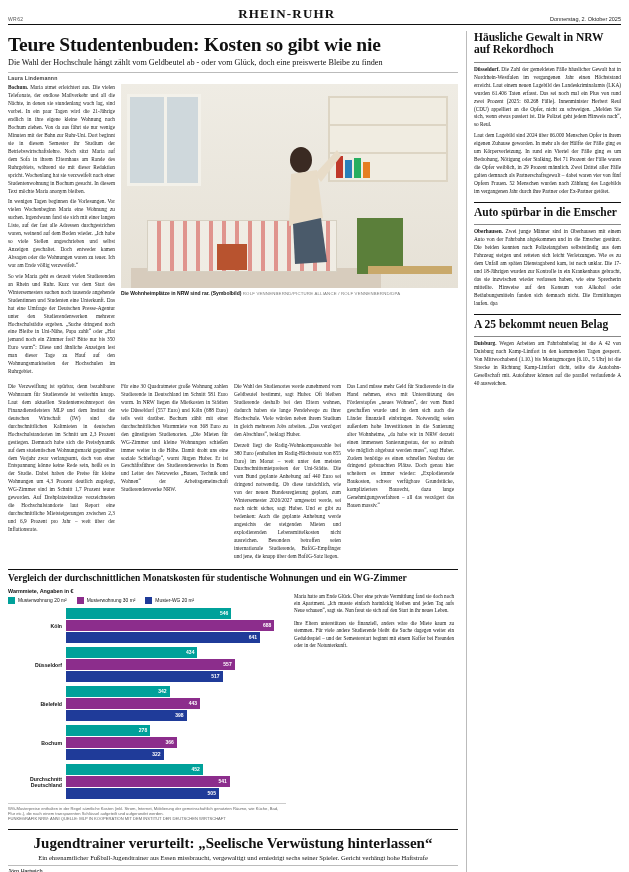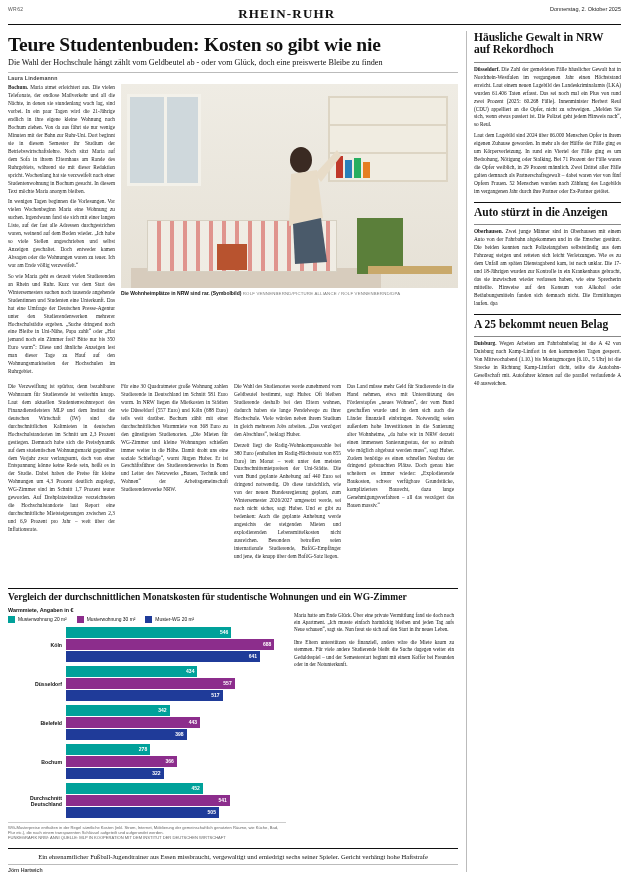--- a/index.html
+++ b/index.html
@@ -8,21 +8,21 @@
     width: 629px; height: 872px;
     background: #ffffff;
     font-family: "Liberation Serif", serif;
     color: #111;
     overflow: hidden;
   }
   .page { position: relative; width: 629px; height: 872px; padding: 0 8px; }
 
   
   .masthead {
-    display:flex; align-items:flex-start; justify-content:space-between;
+    display:flex; align-items:flex-end; justify-content:space-between;
     border-bottom: 1.5px solid #111;
     padding-bottom: 2px; margin-top: 6px;
   }
   .masthead .left { font-family:"Liberation Sans",sans-serif; font-size:5px; color:#555; letter-spacing:.4px; }
   .masthead .center { font-family:"Liberation Serif",serif; font-weight:bold; font-size:13px; letter-spacing:1.2px; }
   .masthead .right { font-family:"Liberation Sans",sans-serif; font-size:5.5px; color:#222; }
 
   
   .body-area { display:flex; gap:8px; margin-top:6px; }
   .main-col { width: 450px; }
@@ -61,21 +61,21 @@
   .cols-3 .c { width:107px; }
 
   p.body {
     font-family:"Liberation Serif",serif;
     font-size:5.3px; line-height:1.5; text-align:justify;
     margin:0 0 3px 0; color:#1a1a1a;
   }
   p.body b { font-weight:bold; }
 
   
-  .chart-box { border-top:.7px solid #111; margin-top:24px; padding-top:3px; }
+  .chart-box { border-top:.7px solid #111; margin-top:5px; padding-top:3px; }
   .chart-title {
     font-family:"Liberation Serif",serif; font-weight:bold;
     font-size:9.5px; line-height:1.15; margin-bottom:4px;
   }
   .chart-inner { display:flex; gap:8px; }
   .chart-left { width:278px; }
   .chart-right { width:160px; }
   .legend-title { font-family:"Liberation Sans",sans-serif; font-size:5.4px; font-weight:bold; margin-bottom:3px; }
   .legend { display:flex; gap:10px; margin-bottom:4px; }
   .legend .item { display:flex; align-items:center; gap:3px; font-family:"Liberation Sans",sans-serif; font-size:4.9px; }
@@ -317,34 +317,35 @@
             </div>
           </div>
           <div class="chart-right">
             <p class="chart-note">Maria hatte am Ende Glück. Über eine private Vermittlung fand sie doch noch ein Apartment. „Ich musste einfach hartnäckig bleiben und jeden Tag aufs Neue schauen“, sagt sie. Nun freut sie sich auf den Start in ihr neues Leben.</p>
             <p class="chart-note">Ihre Eltern unterstützen sie finanziell, anders wäre die Miete kaum zu stemmen. Für viele andere Studierende bleibt die Suche dagegen weiter ein Geduldsspiel – und der Semesterstart beginnt mit einem Koffer bei Freunden oder in der Notunterkunft.</p>
           </div>
         </div>
       </div>
 
       <div class="bottom">
+        <h2 class="headline2">Jugendtrainer verurteilt: „Seelische Verwüstung hinterlassen“</h2>
         <div class="subhead2">Ein ehrenamtlicher Fußball-Jugendtrainer aus Essen missbraucht, vergewaltigt und erniedrigt sechs seiner Spieler. Gericht verhängt hohe Haftstrafe</div>
         <div class="byline2">Jörn Hartwich</div>
 
       </div>
     </div>
 
     <div class="right-col">
       <h3 class="rail-h">Häusliche Gewalt in NRW auf Rekordhoch</h3>
       <div class="rail-rule thin"></div>
       <p class="rail"><b>Düsseldorf.</b> Die Zahl der gemeldeten Fälle häuslicher Gewalt hat in Nordrhein-Westfalen im vergangenen Jahr einen Höchststand erreicht. Laut einem neuen Lagebild des Landeskriminalamts (LKA) wurden 61.406 Taten erfasst. Das sei noch mal ein Plus von rund zwei Prozent (2025: 60.268 Fälle). Innenminister Herbert Reul (CDU) appelliert an die Opfer, nicht zu schweigen. „Melden Sie sich, wenn etwas passiert ist. Die Polizei geht jedem Hinweis nach“, so Reul.</p>
       <p class="rail">Laut dem Lagebild sind 2024 über 66.000 Menschen Opfer in ihrem eigenen Zuhause geworden. In mehr als der Hälfte der Fälle ging es um Körperverletzung. In rund ein Viertel der Fälle ging es um Bedrohung, Nötigung oder Stalking. Bei 71 Prozent der Fälle waren die Opfer weiblich, in 29 Prozent männlich. Zwei Drittel aller Fälle galten demnach als Partnerschaftsgewalt – dabei waren vier von fünf Opfern Frauen. 52 Menschen wurden nach Zählung des Lagebilds im vergangenen Jahr durch ihre Partner oder Ex-Partner getötet.</p>
 
       <div class="rail-rule"></div>
-      <h3 class="rail-h">Auto stürzt in die Anzeigen</h3>
+      <h3 class="rail-h">Auto spürbar in die Emscher</h3>
       <div class="rail-rule thin"></div>
       <p class="rail"><b>Oberhausen.</b> Zwei junge Männer sind in Oberhausen mit einem Auto von der Fahrbahn abgekommen und in die Emscher gestürzt. Die beiden konnten nach Polizeiangaben selbstständig aus dem Fahrzeug steigen und retteten sich leicht Verletzungen. Wie es zu dem Unfall am späten Dienstagabend kam, ist noch unklar. Die 17- und 18-Jährigen wurden zur Kontrolle in ein Krankenhaus gebracht, das sie inzwischen wieder verlassen haben, wie eine Sprecherin mitteilte. Hinweise auf den Konsum von Alkohol oder Betäubungsmitteln fanden sich demnach nicht. Die Ermittlungen laufen. dpa</p>
 
       <div class="rail-rule"></div>
       <h3 class="rail-h">A 25 bekommt neuen Belag</h3>
       <div class="rail-rule thin"></div>
       <p class="rail"><b>Duisburg.</b> Wegen Arbeiten am Fahrbahnbelag ist die A 42 von Duisburg nach Kamp-Lintfort in den kommenden Tagen gesperrt. Von Mittwochabend (1.10.) bis Montagmorgen (6.10., 5 Uhr) ist die Strecke in Richtung Kamp-Lintfort dicht, teilte die Autobahn-Gesellschaft mit. Autofahrer können auf die parallel verlaufende A 40 ausweichen.</p>
     </div>
   </div>
 </div>

